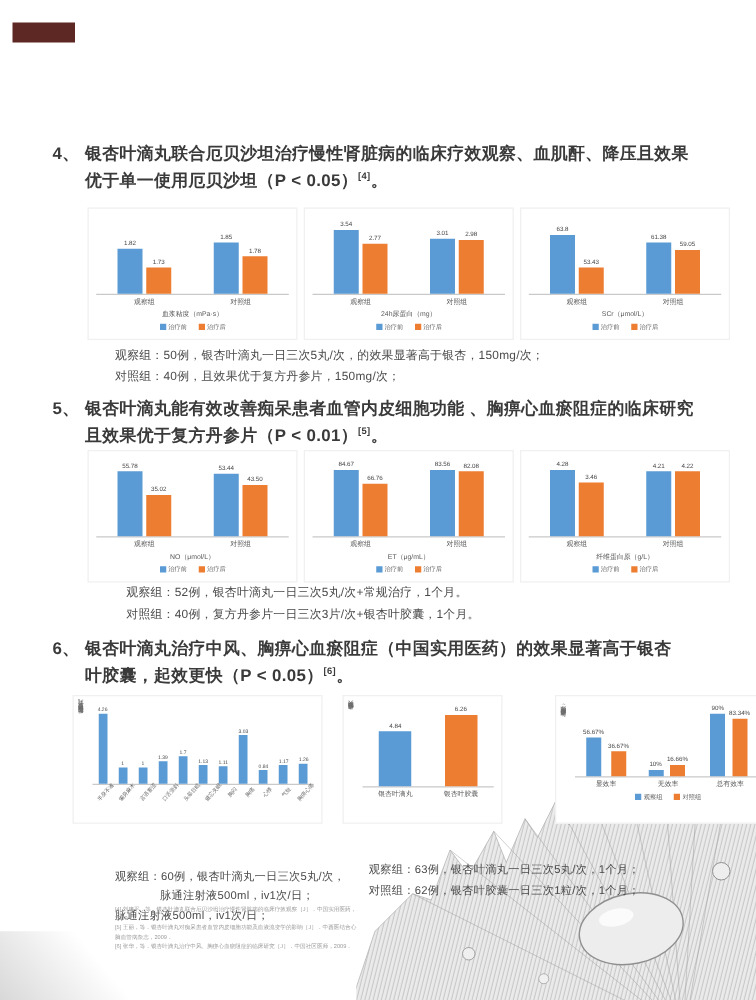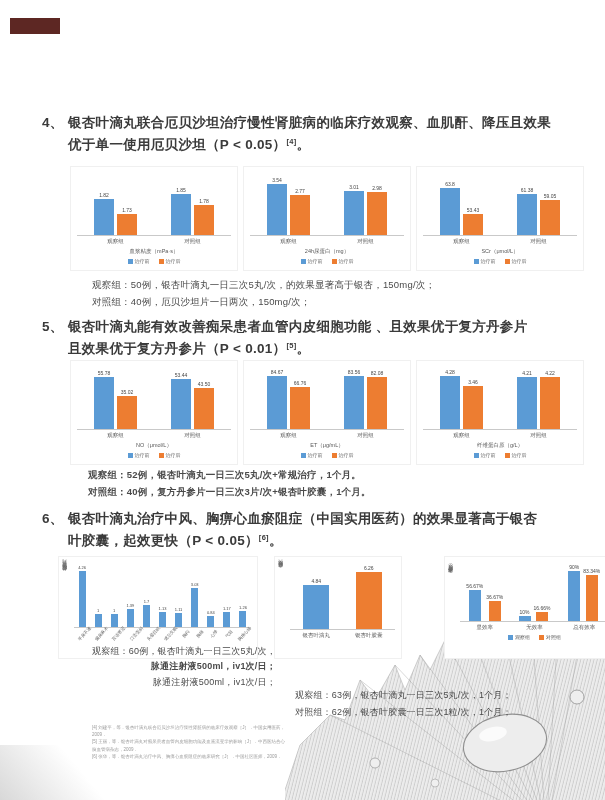--- a/index.html
+++ b/index.html
@@ -36,23 +36,23 @@
   .c-cats.rot{height:22px;margin-top:4px;}
   .c-cats.rot .c-cat{transform:rotate(-48deg);transform-origin:50% 0;font-size:4.3px;color:#666;}
   .c-xlabel{text-align:center;font-size:5.5px;color:#595959;margin-top:3px;}
   .c-legend{display:flex;justify-content:center;gap:9px;margin-top:3px;padding-bottom:2px;}
   .c-leg-item{display:flex;align-items:center;gap:2px;}
   .c-swatch{width:5px;height:5px;}
   .c-leg-label{font-size:5px;color:#595959;}
   
   .notes{position:absolute;font-size:9.5px;color:#4a4a4a;line-height:1.8;letter-spacing:.2px;z-index:2;}
   #notes1{top:276px;left:92px;}
-  #notes2{top:466px;left:88px;font-weight:bold;}
-  #notes3L{top:644px;left:92px;font-size:9px;line-height:1.7;text-align:right;}
-  #notes3L div:nth-child(2),#notes3L div:nth-child(4){padding-left:36px;font-weight:bold;}
+  #notes2{top:466px;left:101px;}
+  #notes3L{top:694px;left:92px;font-size:9px;line-height:1.7;}
+  #notes3L div:nth-child(2),#notes3L div:nth-child(4){padding-left:36px;}
   #notes3R{top:687px;left:295px;font-size:9px;line-height:1.9;}
   #refs{position:absolute;top:724px;left:92px;width:195px;font-size:4.5px;color:#9a9a9a;line-height:1.6;z-index:2;}
   #leaf{position:absolute;left:285px;top:545px;width:320px;height:255px;z-index:1;}
   #corner-shade{position:absolute;left:0;bottom:0;width:130px;height:55px;z-index:0;
     background:linear-gradient(50deg,#d8d8d8,rgba(255,255,255,0) 60%);}
 </style>
 </head>
 <body>
 
 <div id="brand-bar"></div>
@@ -180,27 +180,27 @@
         <div class="c-leg-item">
           <div class="c-swatch" style="background: rgb(237, 125, 49);"></div>
           <div class="c-leg-label">治疗后</div>
         </div>
       </div>
     </div>
 </div>
 
 <div class="notes" id="notes1">
   <div>观察组：50例，银杏叶滴丸一日三次5丸/次，的效果显著高于银杏，150mg/次；</div>
-  <div>对照组：40例，厄贝沙坦片一日两次，150mg/次；</div>
+  <div>对照组：40例，且效果优于复方丹参片，150mg/次；</div>
 </div>
 
 <div class="sec-head" id="sec5">
   <span class="num">5、</span>
   <div class="htxt">
-    <span>银杏叶滴丸能有效改善痴呆患者血管内皮细胞功能 、且效果优于复方丹参片</span><br>
+    <span>银杏叶滴丸能有效改善痴呆患者血管内皮细胞功能 、胸痹心血瘀阻症的临床研究</span><br>
     <span>且效果优于复方丹参片（P &lt; 0.01）</span><sup>[5]</sup><span>。</span>
   </div>
 </div>
 
 <div class="chart-row" id="row2">
   <div class="chart">
       <div class="c-plot" style="height: 58px;">
         <div class="c-group">
           <div class="c-barcol">
             <div class="c-val">55.78</div>

